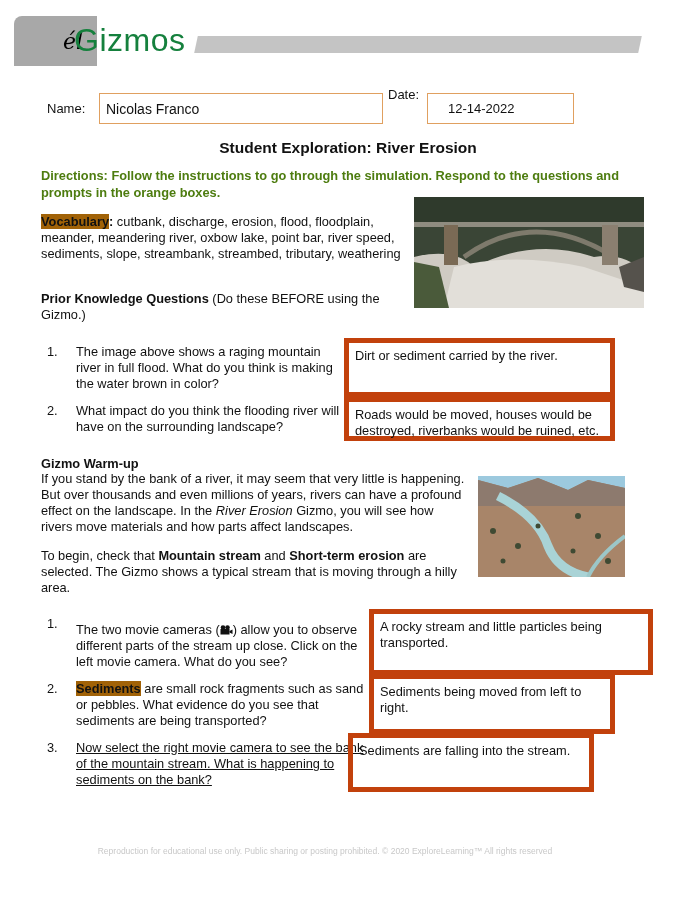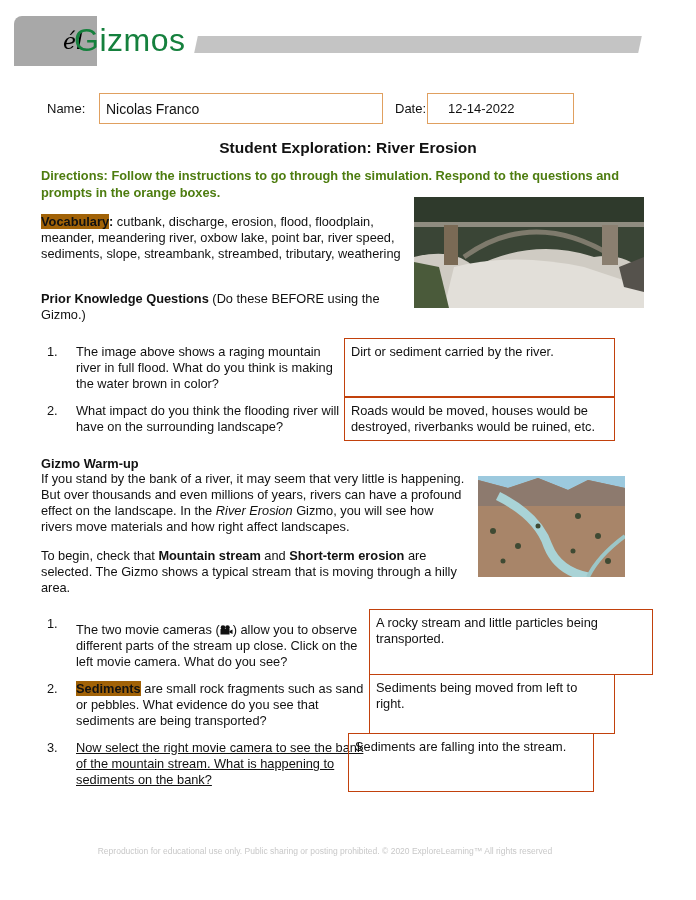--- a/index.html
+++ b/index.html
@@ -10,37 +10,37 @@
   .header-bar { left:196px; top:36px; width:444px; height:17px; background:#c4c4c4; transform:skewX(-12deg); }
   .label { font-size:13px; }
   .field { border:1px solid #e0a060; font-size:14px; padding:0 6px; box-sizing:border-box; display:flex; align-items:center; }
   .title { left:0; width:696px; top:139px; text-align:center; font-weight:bold; font-size:15.5px; }
   .directions { left:41px; top:167px; width:580px; color:#4d7c0f; font-weight:bold; font-size:12.8px; line-height:17px; }
   .body-text { font-size:12.8px; line-height:16px; }
   .hl { background:#a16207; }
   .photo { overflow:hidden; }
   .qnum { font-size:12.8px; }
   .qtext { font-size:12.8px; line-height:16px; }
-  .ans { border:1px solid #c2410c; font-size:12.8px; line-height:16px; padding:5px 6px; box-sizing:border-box; }
+  .ans { border:5px solid #c2410c; font-size:12.8px; line-height:16px; padding:5px 6px; box-sizing:border-box; }
   .footer { left:0; width:650px; top:846px; text-align:center; font-size:8.5px; color:#c8c8c8; }
 </style>
 </head>
 <body>
 
 <div class="abs logo-box">
     <span>él</span>
   </div>
 <div class="abs logo-text">Gizmos</div>
 <div class="abs header-bar"></div>
 
 <div class="abs label" style="left:47px;top:101px;">Name:</div>
 <div class="abs field" style="left:99px;top:93px;width:284px;height:31px;">
     <span>Nicolas Franco</span>
   </div>
-<div class="abs label" style="left:388px;top:101px;margin-left:7px;">Date:</div>
+<div class="abs label" style="left:388px;top:87px;">Date:</div>
 <div class="abs field" style="left:427px;top:93px;width:147px;height:31px;font-size:13px;padding-left:20px;">
     <span>12-14-2022</span>
   </div>
 
 <div class="abs title">Student Exploration: River Erosion</div>
 
 <div class="abs directions">Directions: Follow the instructions to go through the simulation. Respond to the questions and prompts in the orange boxes.</div>
 
 <div class="abs body-text" style="left:41px;top:214px;width:360px;">
   <b class="hl">Vocabulary</b><b>:</b><span> cutbank, discharge, erosion, flood, floodplain, meander, meandering river, oxbow lake, point bar, river speed, sediments, slope, streambank, streambed, tributary, weathering</span>
@@ -68,21 +68,21 @@
 <div class="abs qnum" style="left:47px;top:344px;">1.</div>
 <div class="abs qtext" style="left:76px;top:344px;width:262px;">The image above shows a raging mountain river in full flood. What do you think is making the water brown in color?</div>
 <div class="abs ans" style="left:344px;top:338px;width:271px;height:59px;"><span>Dirt or sediment carried by the river.</span></div>
 
 <div class="abs qnum" style="left:47px;top:403px;">2.</div>
 <div class="abs qtext" style="left:76px;top:403px;width:264px;">What impact do you think the flooding river will have on the surrounding landscape?</div>
 <div class="abs ans" style="left:344px;top:397px;width:271px;height:44px;"><span>Roads would be moved, houses would be destroyed, riverbanks would be ruined, etc.</span></div>
 
 <div class="abs body-text" style="left:41px;top:456px;font-weight:bold;">Gizmo Warm-up</div>
 <div class="abs body-text" style="left:41px;top:471px;width:425px;">
-  <span>If you stand by the bank of a river, it may seem that very little is happening. But over thousands and even millions of years, rivers can have a profound effect on the landscape. In the </span><i>River Erosion</i><span> Gizmo, you will see how rivers move materials and how right affect landscapes.</span>
+  <span>If you stand by the bank of a river, it may seem that very little is happening. But over thousands and even millions of years, rivers can have a profound effect on the landscape. In the </span><i>River Erosion</i><span> Gizmo, you will see how rivers move materials and how parts affect landscapes.</span>
 </div>
 <div class="abs body-text" style="left:41px;top:548px;width:420px;">
   <span>To begin, check that </span><b>Mountain stream</b><span> and </span><b>Short-term erosion</b><span> are selected. The Gizmo shows a typical stream that is moving through a hilly area.</span>
 </div>
 
 <div class="abs photo" style="left:478px;top:476px;width:147px;height:101px;">
   <svg width="147" height="101" viewBox="0 0 147 101">
     <rect width="147" height="101" fill="#a78468"></rect>
     <path d="M0 0 L147 0 L147 12 L110 4 L90 14 L60 2 L30 12 L0 4 Z" fill="#9cc9de"></path>
     <path d="M0 4 L30 12 L60 2 L90 14 L110 4 L147 12 L147 30 L0 30 Z" fill="#8d7a6e"></path>

